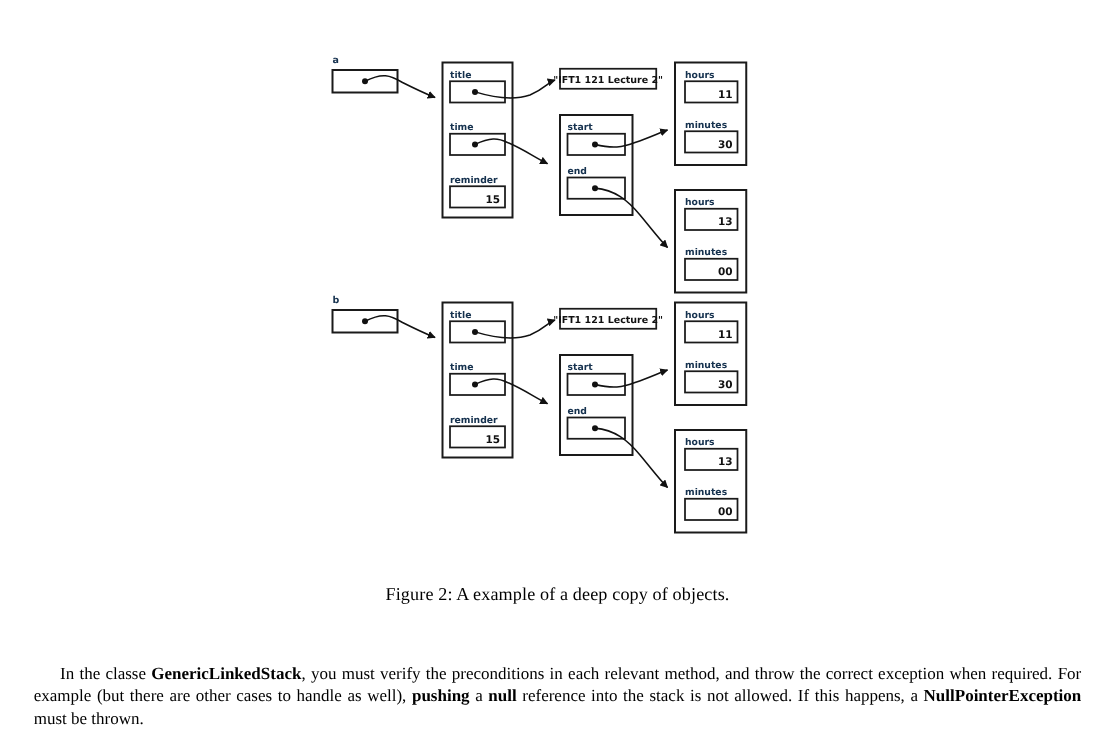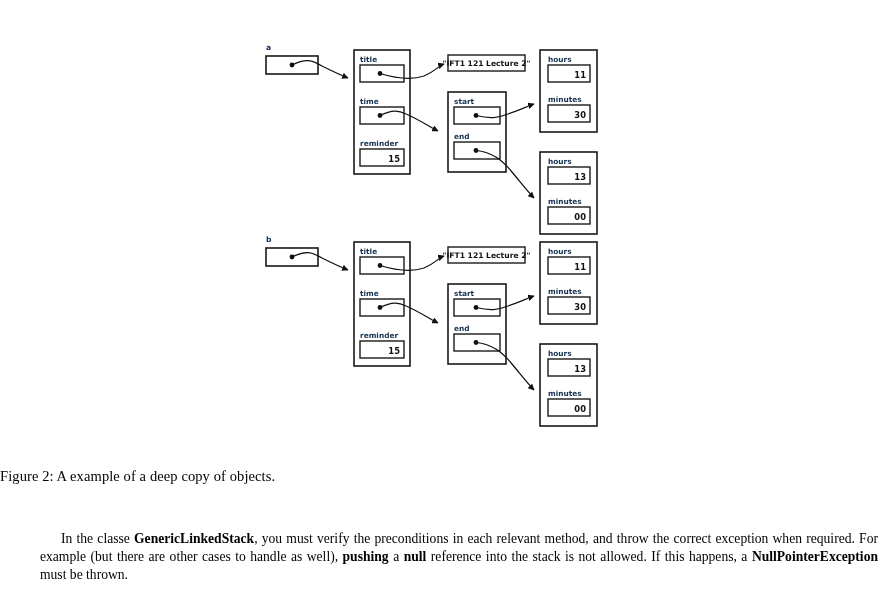--- a/index.html
+++ b/index.html
@@ -30,38 +30,37 @@
     height: 452px;
   }
   #figure-svg {
     display: block;
   }
   .fig-caption {
     position: absolute;
     left: 0;
     top: 468px;
     width: 892px;
-    text-align: left;
+    text-align: center;
     font-family: "Liberation Serif", serif;
     font-size: 14.5px;
     color: #000000;
     letter-spacing: 0.1px;
   }
   .body-text {
     position: absolute;
     left: 27px;
     top: 516px;
     width: 838px;
     font-family: "Liberation Serif", serif;
     font-size: 13.6px;
     line-height: 18.2px;
     text-align: justify;
     text-justify: inter-word;
     color: #000000;
-    margin-left: 13px;
   }
   .body-text .indent {
     display: inline-block;
     width: 21px;
   }
   .body-text b {
     font-weight: bold;
   }
   
   .obj-box {

